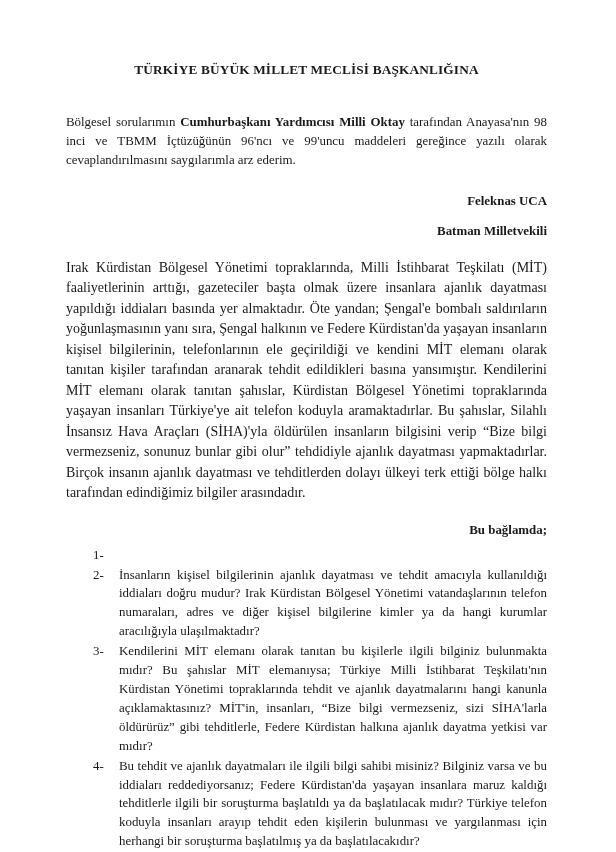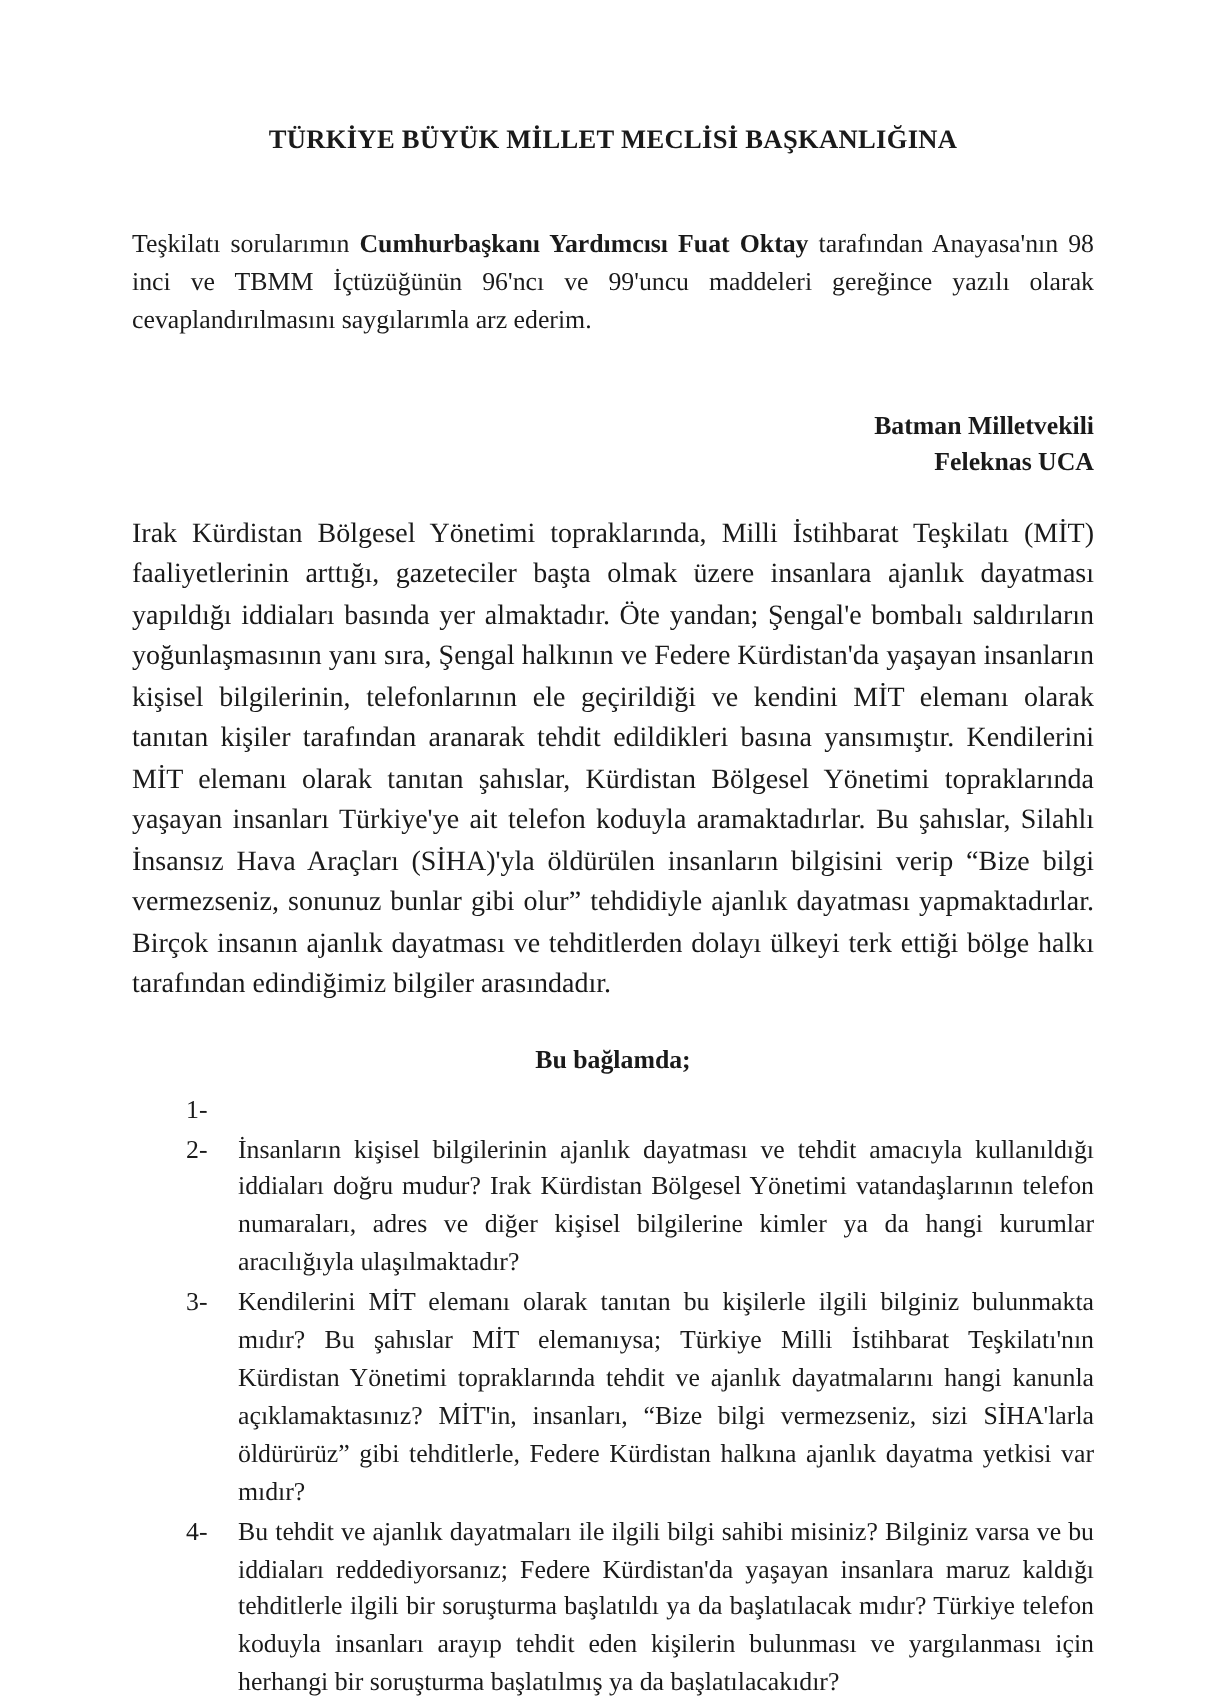--- a/index.html
+++ b/index.html
@@ -65,21 +65,21 @@
     line-height: 1.465;
     text-align: justify;
     text-justify: inter-word;
   }
   .context-heading {
     margin: 0;
     padding-top: 17px;
     font-size: 12.9px;
     font-weight: bold;
     line-height: 1.45;
-    text-align: center;
+    text-align: right;
   }
   .question-list {
     margin: 0;
     padding: 6px 0 0 0;
     list-style: none;
   }
   .question-item {
     display: flex;
     align-items: flex-start;
     padding-bottom: 1px;
@@ -99,25 +99,25 @@
     text-justify: inter-word;
   }
 </style>
 </head>
 <body>
 
 <div class="page">
 
   <h1 class="doc-title">TÜRKİYE BÜYÜK MİLLET MECLİSİ BAŞKANLIĞINA</h1>
 
-  <p class="intro-para"><span>Teşkilatı sorularımın </span><span class="strong">Cumhurbaşkanı Yardımcısı Fuat Oktay</span><span> tarafından Anayasa'nın 98 inci ve TBMM İçtüzüğünün 96'ncı ve 99'uncu maddeleri gereğince yazılı olarak cevaplandırılmasını saygılarımla arz ederim.</span></p>
+  <p class="intro-para"><span>Bölgesel sorularımın </span><span class="strong">Cumhurbaşkanı Yardımcısı Milli Oktay</span><span> tarafından Anayasa'nın 98 inci ve TBMM İçtüzüğünün 96'ncı ve 99'uncu maddeleri gereğince yazılı olarak cevaplandırılmasını saygılarımla arz ederim.</span></p>
 
   <div class="signature-block">
+    <p class="sig-line">Feleknas UCA</p>
     <p class="sig-line second">Batman Milletvekili</p>
-    <p class="sig-line">Feleknas UCA</p>
   </div>
 
   <p class="body-para">Irak Kürdistan Bölgesel Yönetimi topraklarında, Milli İstihbarat Teşkilatı (MİT) faaliyetlerinin arttığı, gazeteciler başta olmak üzere insanlara ajanlık dayatması yapıldığı iddiaları basında yer almaktadır. Öte yandan; Şengal'e bombalı saldırıların yoğunlaşmasının yanı sıra, Şengal halkının ve Federe Kürdistan'da yaşayan insanların kişisel bilgilerinin, telefonlarının ele geçirildiği ve kendini MİT elemanı olarak tanıtan kişiler tarafından aranarak tehdit edildikleri basına yansımıştır. Kendilerini MİT elemanı olarak tanıtan şahıslar, Kürdistan Bölgesel Yönetimi topraklarında yaşayan insanları Türkiye'ye ait telefon koduyla aramaktadırlar. Bu şahıslar, Silahlı İnsansız Hava Araçları (SİHA)'yla öldürülen insanların bilgisini verip “Bize bilgi vermezseniz, sonunuz bunlar gibi olur” tehdidiyle ajanlık dayatması yapmaktadırlar. Birçok insanın ajanlık dayatması ve tehditlerden dolayı ülkeyi terk ettiği bölge halkı tarafından edindiğimiz bilgiler arasındadır.</p>
 
   <p class="context-heading">Bu bağlamda;</p>
 
   <ol class="question-list">
     <li class="question-item">
       <span class="q-marker">1-</span>
     </li>

